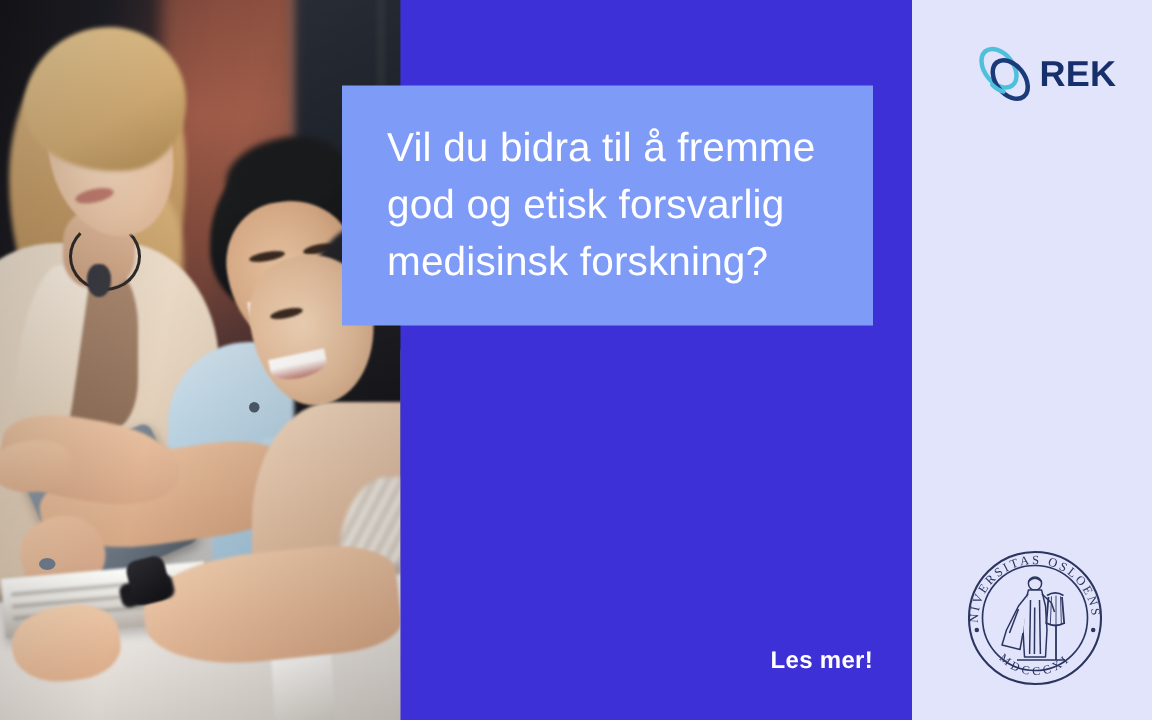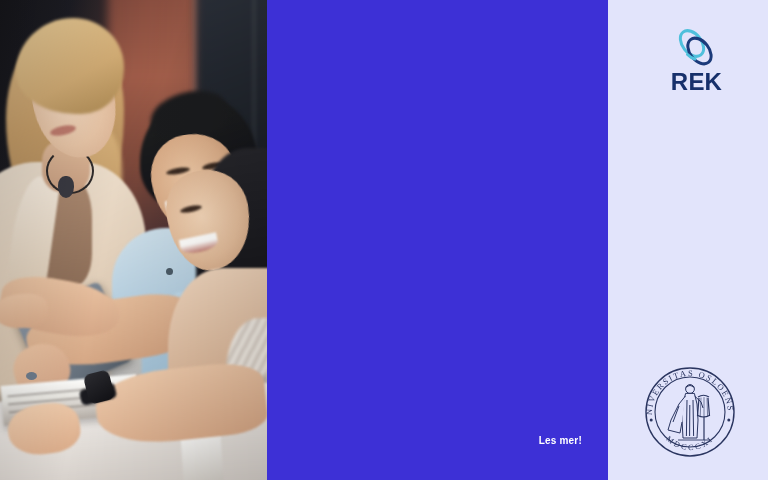--- a/index.html
+++ b/index.html
@@ -452,36 +452,35 @@
     white-space: pre-line;
   }
 
   
   #cta {
     position: absolute;
     left: 466px; top: 430px;
     width: 116px; height: 22px;
     text-align: right;
     color: #ffffff;
-    font-size: 10px;
+    font-size: 16px;
     font-weight: bold;
     line-height: 22px;
     letter-spacing: .2px;
     cursor: pointer;
   }
 
   
   #rek-logo {
     position: absolute;
     left: 648px; top: 26px;
     width: 96px; height: 48px;
     display: flex;
     align-items: center;
     cursor: pointer;
-    flex-direction: column;
   }
   #rek-mark { width: 44px; height: 44px; flex: none; }
   #rek-word {
     margin-left: 1px;
     color: #17306b;
     font-size: 24px;
     font-weight: bold;
     letter-spacing: .2px;
     line-height: 1;
   }
@@ -569,20 +568,25 @@
     <div class="ph watch"></div>
     <div class="ph f-hand"></div>
 
     <div class="photo-shade"></div>
   </div>
 
   <div id="violet"></div>
 
   <div id="sidebar"></div>
 
+  <div class="panel" id="headline-panel">
+    <div id="headline-text">Vil du bidra til å fremme
+god og etisk forsvarlig
+medisinsk forskning?</div>
+  </div>
 
 
   <div id="cta">Les mer!</div>
 
   <div id="rek-logo">
     <svg id="rek-mark" viewBox="0 0 44 44">
       <ellipse cx="18" cy="17.5" rx="9.5" ry="14.5" transform="rotate(-38 18 17.5)" fill="none" stroke="#4FC0DC" stroke-width="3"></ellipse>
       <ellipse cx="25.5" cy="25" rx="9.5" ry="14.5" transform="rotate(-38 25.5 25)" fill="none" stroke="#1B3A7A" stroke-width="3"></ellipse>
       <path d="M13.5 28.5 A 11 14 -38 0 0 21 33" fill="none" stroke="#4FC0DC" stroke-width="3" stroke-linecap="round"></path>
     </svg>

